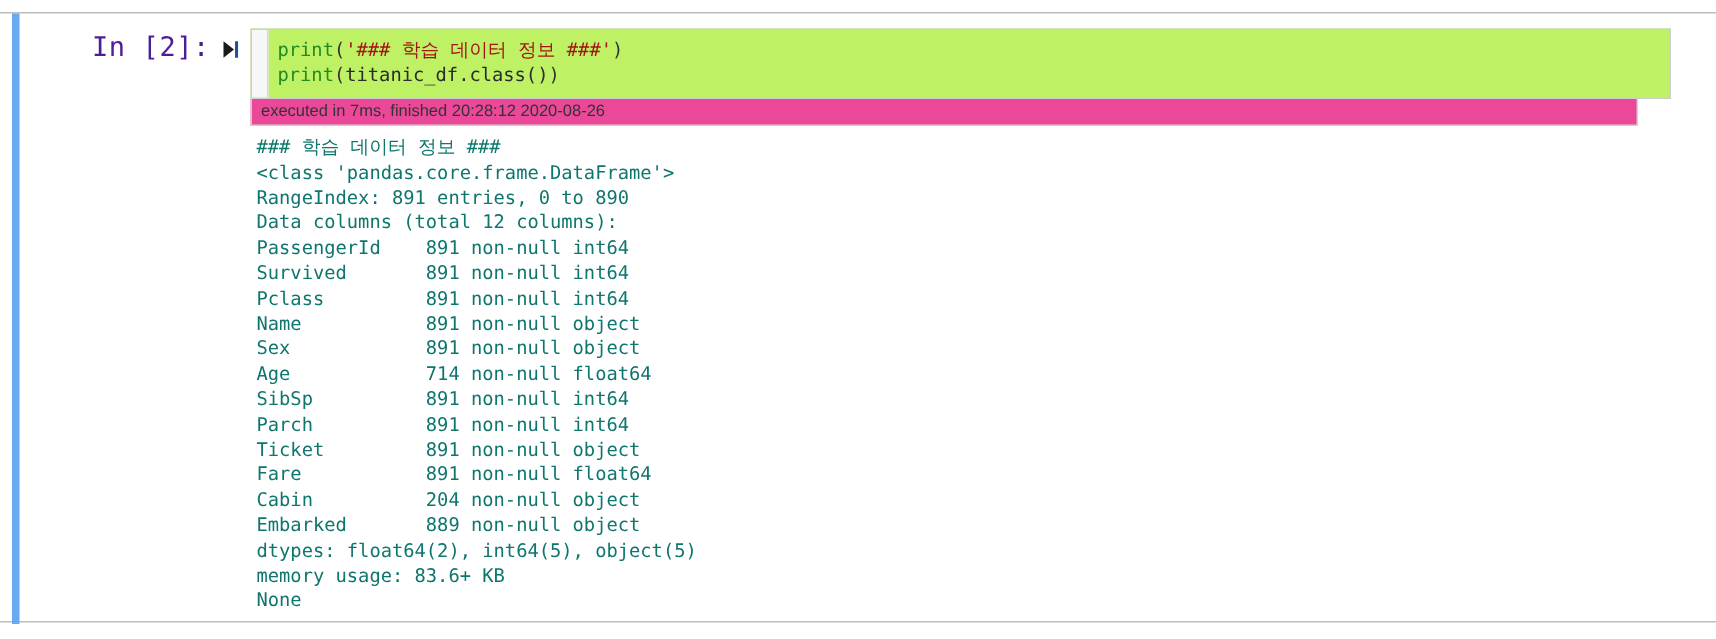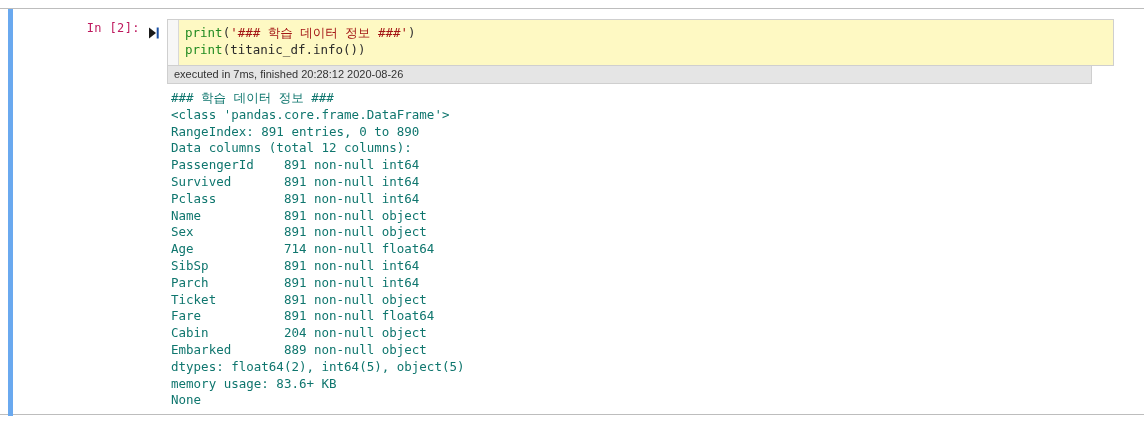--- a/index.html
+++ b/index.html
@@ -38,22 +38,22 @@
   }
 
   
   #input-prompt {
     position: absolute;
     left: 60px;
     top: 12px;
     width: 80px;
     text-align: right;
     font-family: "DejaVu Sans Mono", "Liberation Mono", monospace;
-    font-size: 12px;
-    color: #be185d;
+    font-size: 18px;
+    color: #4c1d95;
     letter-spacing: 0.4px;
     white-space: pre;
   }
 
   #run-icon {
     position: absolute;
     left: 147px;
     top: 17px;
     width: 14px;
     height: 14px;
@@ -61,21 +61,21 @@
   }
   #run-icon svg { display: block; }
 
   
   #code-input-area {
     position: absolute;
     left: 167px;
     top: 10px;
     width: 947px;
     height: 47px;
-    background: #fef9c3;
+    background: #bef264;
     border: 1px solid #cfcfcf;
     box-sizing: border-box;
   }
   #code-gutter {
     position: absolute;
     left: 0;
     top: 0;
     width: 11px;
     height: 100%;
     border-right: 1px solid #d8d8d8;
@@ -97,21 +97,21 @@
   .tok-string { color: #a31515; }
   .tok-plain  { color: #2b2b2b; }
 
   
   #exec-status-bar {
     position: absolute;
     left: 167px;
     top: 57px;
     width: 925px;
     height: 18px;
-    background: #e5e5e5;
+    background: #ec4899;
     border: 1px solid #cfcfcf;
     border-top: none;
     box-sizing: border-box;
   }
   #exec-status-text {
     position: absolute;
     left: 6px;
     top: 2px;
     font-family: "Liberation Sans", sans-serif;
     font-size: 11px;
@@ -143,21 +143,21 @@
 
   <div id="run-icon">
     <svg width="14" height="14" viewBox="0 0 14 14">
       <polygon points="2,1.5 2,12.5 9,7" fill="#1a1a1a"></polygon>
       <rect x="9.7" y="1.5" width="2" height="11" fill="#1a4fa3"></rect>
     </svg>
   </div>
 
   <div id="code-input-area">
     <div id="code-gutter"></div>
-    <div id="code-lines"><div><span class="tok-func">print</span><span class="tok-punct">(</span><span class="tok-string">'### 학습 데이터 정보 ###'</span><span class="tok-punct">)</span></div><div><span class="tok-func">print</span><span class="tok-punct">(</span><span class="tok-plain">titanic_df.info()</span><span class="tok-punct">)</span></div></div>
+    <div id="code-lines"><div><span class="tok-func">print</span><span class="tok-punct">(</span><span class="tok-string">'### 학습 데이터 정보 ###'</span><span class="tok-punct">)</span></div><div><span class="tok-func">print</span><span class="tok-punct">(</span><span class="tok-plain">titanic_df.class()</span><span class="tok-punct">)</span></div></div>
   </div>
 
   <div id="exec-status-bar">
     <div id="exec-status-text">executed in 7ms, finished 20:28:12 2020-08-26</div>
   </div>
 
   <div id="cell-output"><span class="out-line">### 학습 데이터 정보 ###</span><span class="out-line">&lt;class 'pandas.core.frame.DataFrame'&gt;</span><span class="out-line">RangeIndex: 891 entries, 0 to 890</span><span class="out-line">Data columns (total 12 columns):</span><span class="out-line">PassengerId    891 non-null int64</span><span class="out-line">Survived       891 non-null int64</span><span class="out-line">Pclass         891 non-null int64</span><span class="out-line">Name           891 non-null object</span><span class="out-line">Sex            891 non-null object</span><span class="out-line">Age            714 non-null float64</span><span class="out-line">SibSp          891 non-null int64</span><span class="out-line">Parch          891 non-null int64</span><span class="out-line">Ticket         891 non-null object</span><span class="out-line">Fare           891 non-null float64</span><span class="out-line">Cabin          204 non-null object</span><span class="out-line">Embarked       889 non-null object</span><span class="out-line">dtypes: float64(2), int64(5), object(5)</span><span class="out-line">memory usage: 83.6+ KB</span><span class="out-line">None</span></div>
 
 </div>
 

